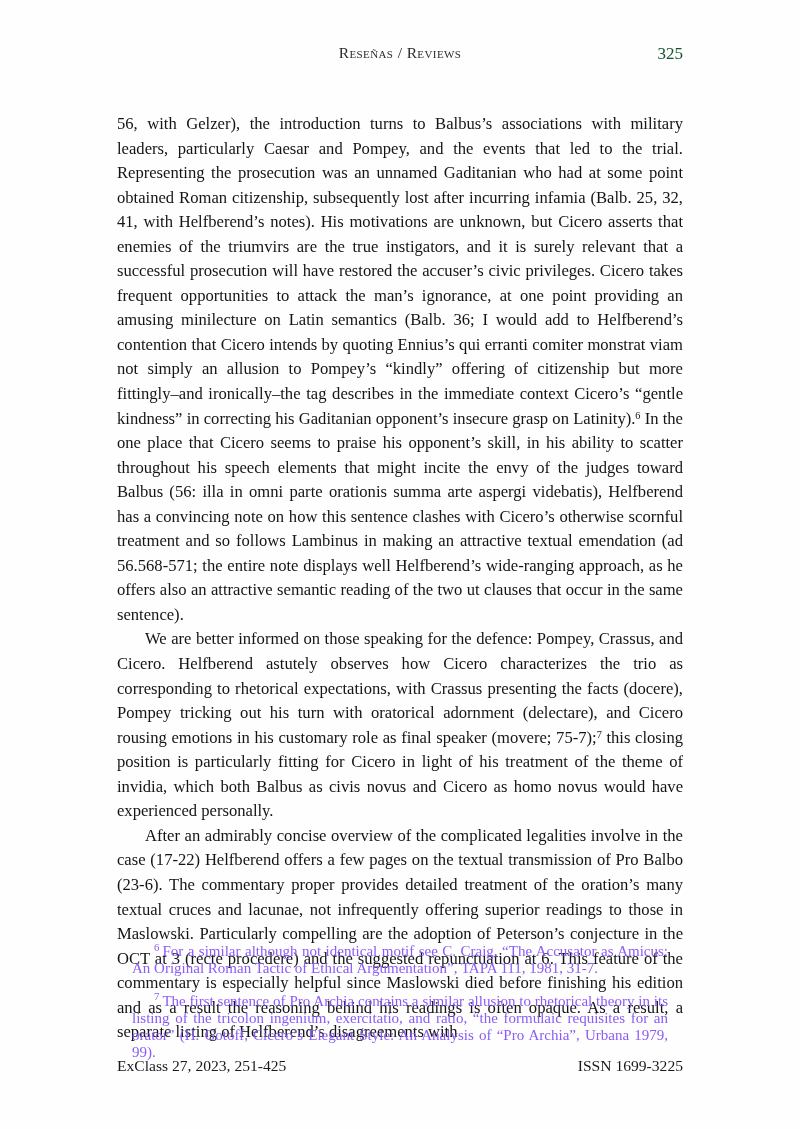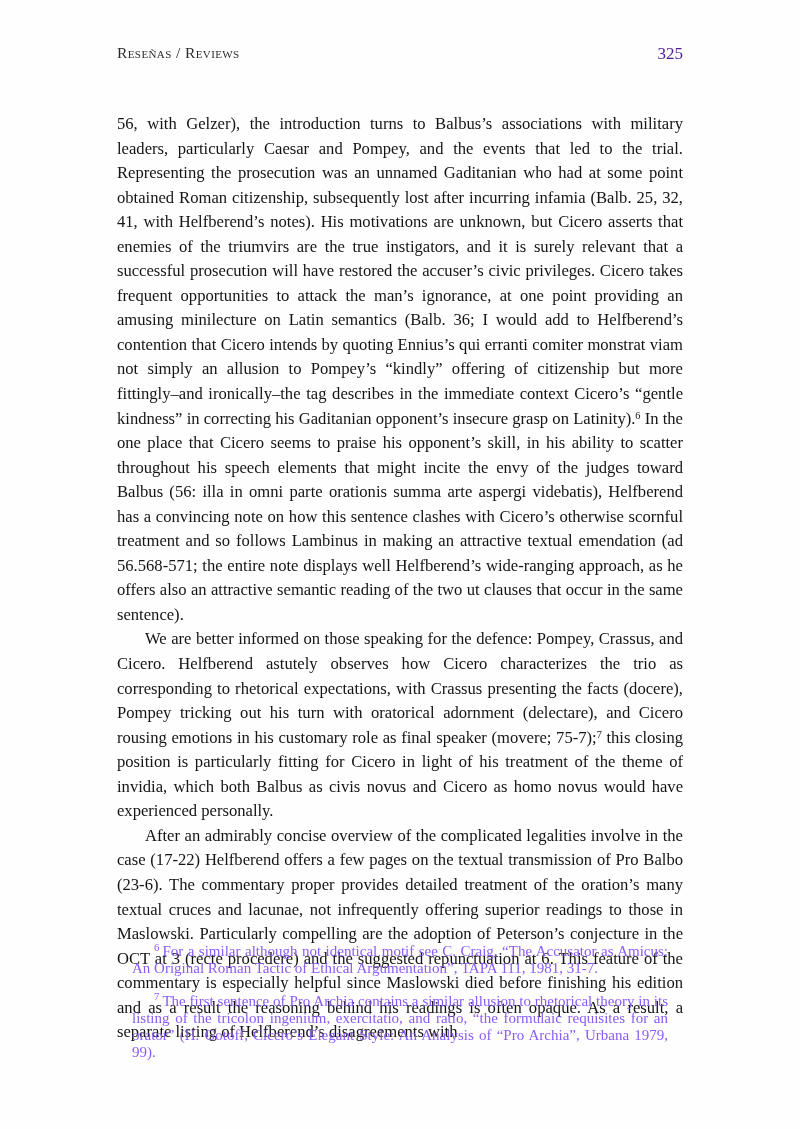--- a/index.html
+++ b/index.html
@@ -30,33 +30,33 @@
     left: 117px;
     top: 44px;
     width: 566px;
     height: 22px;
   }
   .running-head-title {
     position: absolute;
     left: 0;
     top: 0;
     width: 566px;
-    text-align: left;
+    text-align: center;
     font-variant: small-caps;
     font-size: 15.5px;
     letter-spacing: 0.4px;
     color: #2b2b2b;
     white-space: pre;
   }
   .running-head-folio {
     position: absolute;
     right: 0;
     top: 0;
     font-size: 17px;
-    color: #4c1d95;
+    color: #14532d;
   }
 
   
   .body-block {
     position: absolute;
     left: 117px;
     top: 112px;
     width: 566px;
   }
   p.para {
@@ -138,14 +138,18 @@
       <p class="para"><span>56, with Gelzer), the introduction turns to Balbus’s associations with military leaders, particularly Caesar and Pompey, and the events that led to the trial. Representing the prosecution was an unnamed Gaditanian who had at some point obtained Roman citizenship, subsequently lost after incurring </span><span class="it">infamia</span><span> (</span><span class="it">Balb.</span><span> 25, 32, 41, with Helfberend’s notes). His motivations are unknown, but Cicero asserts that enemies of the triumvirs are the true instigators, and it is surely relevant that a successful prosecution will have restored the accuser’s civic privileges. Cicero takes frequent opportunities to attack the man’s ignorance, at one point providing an amusing minilecture on Latin semantics (</span><span class="it">Balb.</span><span> 36; I would add to Helfberend’s contention that Cicero intends by quoting Ennius’s </span><span class="it">qui erranti comiter monstrat viam</span><span> not simply an allusion to Pompey’s “kindly” offering of citizenship but more fittingly–and ironically–the tag describes in the immediate context Cicero’s “gentle kindness” in correcting his Gaditanian opponent’s insecure grasp on Latinity).</span><sup class="fn">6</sup><span> In the one place that Cicero seems to praise his opponent’s skill, in his ability to scatter throughout his speech elements that might incite the envy of the judges toward Balbus (56: </span><span class="it">illa in omni parte orationis summa arte aspergi videbatis</span><span>), Helfberend has a convincing note on how this sentence clashes with Cicero’s otherwise scornful treatment and so follows Lambinus in making an attractive textual emendation (</span><span class="it">ad</span><span> 56.568-571; the entire note displays well Helfberend’s wide-ranging approach, as he offers also an attractive semantic reading of the two </span><span class="it">ut</span><span> clauses that occur in the same sentence).</span></p>
       <p class="para indent"><span>We are better informed on those speaking for the defence: Pompey, Crassus, and Cicero. Helfberend astutely observes how Cicero characterizes the trio as corresponding to rhetorical expectations, with Crassus presenting the facts (</span><span class="it">docere</span><span>), Pompey tricking out his turn with oratorical adornment (</span><span class="it">delectare</span><span>), and Cicero rousing emotions in his customary role as final speaker (</span><span class="it">movere</span><span>; 75-7);</span><sup class="fn">7</sup><span> this closing position is particularly fitting for Cicero in light of his treatment of the theme of </span><span class="it">invidia</span><span>, which both Balbus as </span><span class="it">civis novus</span><span> and Cicero as </span><span class="it">homo novus</span><span> would have experienced personally.</span></p>
       <p class="para indent"><span>After an admirably concise overview of the complicated legalities involve in the case (17-22) Helfberend offers a few pages on the textual transmission of </span><span class="it">Pro Balbo</span><span> (23-6). The commentary proper provides detailed treatment of the oration’s many textual </span><span class="it">cruces</span><span> and lacunae, not infrequently offering superior readings to those in Maslowski. Particularly compelling are the adoption of Peterson’s conjecture in the OCT at 3 (</span><span class="it">recte procedere</span><span>) and the suggested repunctuation at 6. This feature of the commentary is especially helpful since Maslowski died before finishing his edition and as a result the reasoning behind his readings is often opaque. As a result, a separate listing of Helfberend’s disagreements with</span></p>
     </div>
 
   <div class="footnotes" id="footnotes-block">
       <p class="footnote"><sup class="marker">6</sup><span>For a similar although not identical motif see C. Craig, “The </span><span class="it">Accusator</span><span> as </span><span class="it">Amicus</span><span>: An Original Roman Tactic of Ethical Argumentation”, </span><span class="it">TAPA</span><span> 111, 1981, 31-7.</span></p>
       <p class="footnote"><sup class="marker">7</sup><span>The first sentence of </span><span class="it">Pro Archia</span><span> contains a similar allusion to rhetorical theory in its listing of the tricolon </span><span class="it">ingenium, exercitatio,</span><span> and </span><span class="it">ratio</span><span>, “the formulaic requisites for an orator” (H. Gotoff, </span><span class="it">Cicero’s Elegant Style: An Analysis of “Pro Archia”</span><span>, Urbana 1979, 99).</span></p>
     </div>
 
+  <div class="footer">
+    <div class="footer-left" id="footer-left"><span class="it">ExClass</span><span> 27, 2023, 251-425</span></div>
+    <div class="footer-right">ISSN 1699-3225</div>
+  </div>
 
 </div>
 
 </body></html>

